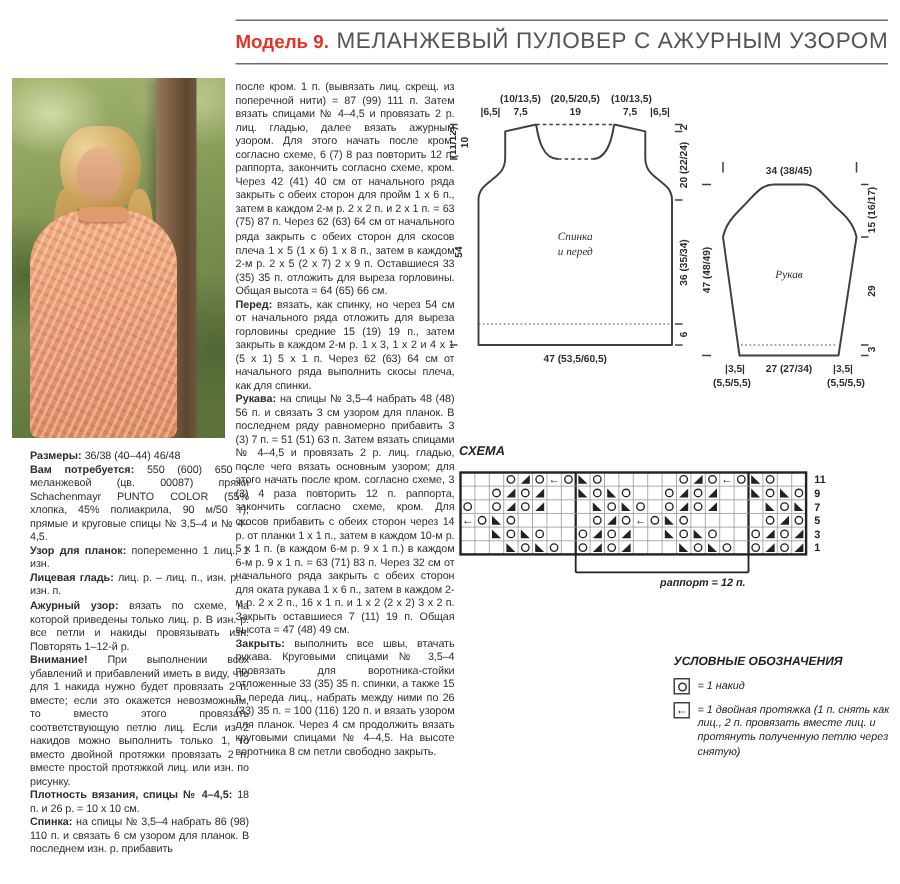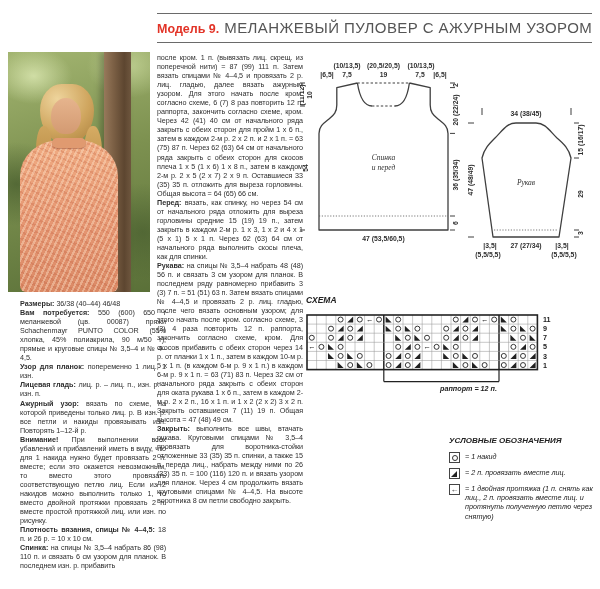--- a/index.html
+++ b/index.html
@@ -304,23 +304,19 @@
       </svg></div>
 
   <div id="legend">
     <div id="legendtitle">УСЛОВНЫЕ ОБОЗНАЧЕНИЯ</div>
     <div id="legenditems">
         <div class="litem">
           <span class="sym yo"></span>
           <span class="txt">= 1 накид</span>
         </div>
         <div class="litem">
-          <span class="sym k2tog"></span>
-          <span class="txt">= 2 п. провязать вместе лиц.</span>
-        </div>
-        <div class="litem">
           <span class="sym dd">←</span>
           <span class="txt">= 1 двойная протяжка (1 п. снять как лиц., 2 п. провязать вместе лиц. и протянуть полученную петлю через снятую)</span>
         </div>
       </div>
   </div>
 
 </div>
 
 </body></html>

